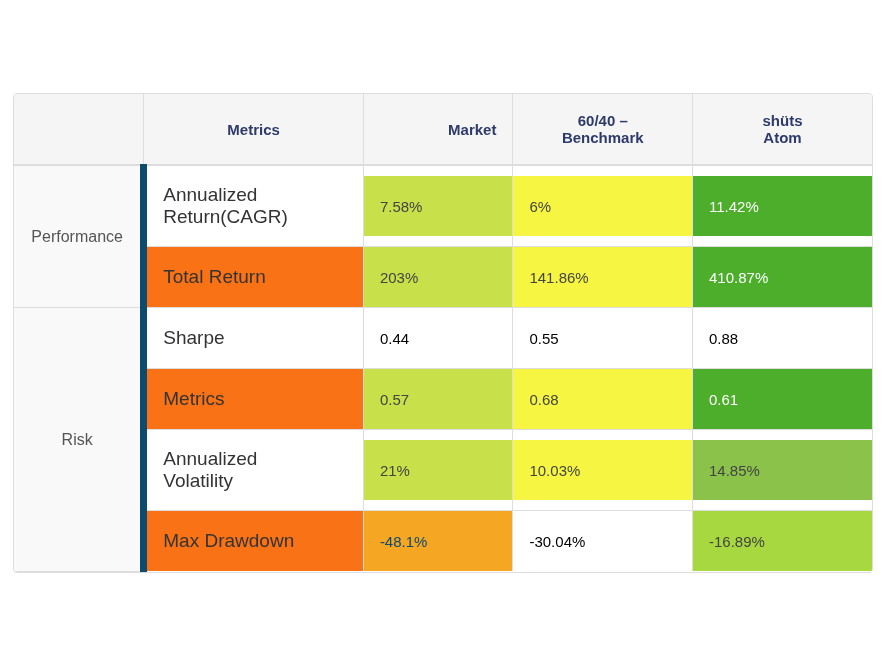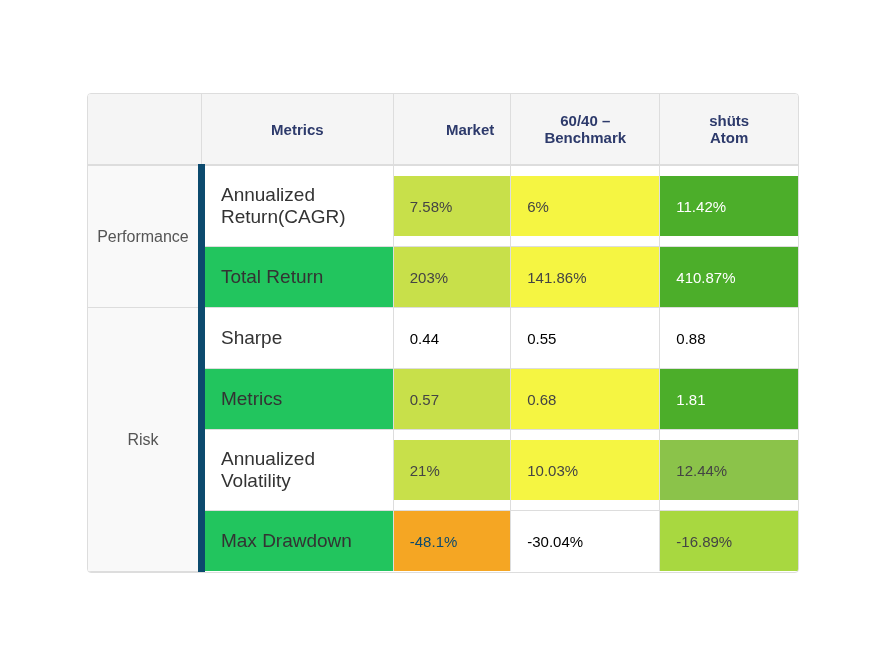--- a/index.html
+++ b/index.html
@@ -7,21 +7,21 @@
       font-family: -apple-system, BlinkMacSystemFont, 'Segoe UI', sans-serif;
       background: #fff;
       display: flex;
       justify-content: center;
       align-items: center;
       width: 886px;
       min-height: 666px;
     }
 
     .table-container {
-      width: 712px;
+      width: 860px;
       border: 1px solid #ddd;
       border-radius: 4px;
       overflow: hidden;
     }
 
     table {
       width: 100%;
       border-collapse: collapse;
     }
 
@@ -70,21 +70,21 @@
 
     .metric-name {
       color: #333;
       font-size: 19px;
       text-align: left;
       justify-content: flex-start;
       background: #fff;
     }
 
     .metric-name.alt-bg {
-      background: #22c55e;
+      background: #f97316;
     }
 
     
     .bg-yellow-green { background-color: #c8e04a; color: #444; }
     .bg-yellow { background-color: #f5f542; color: #444; }
     .bg-green-dark { background-color: #4cae2a; color: #fff; }
     .bg-green-mid { background-color: #8bc34a; color: #444; }
     .bg-orange { background-color: #f5a623; color: #0c4a6e; }
     .bg-green-light { background-color: #a8d840; color: #444; }
     .bg-white { background: #fff; }
@@ -204,21 +204,21 @@
             <span>0.57</span>
           </div>
         </td>
         <td>
           <div class="cell-inner bg-yellow">
             <span>0.68</span>
           </div>
         </td>
         <td>
           <div class="cell-inner bg-green-dark">
-            <span>1.81</span>
+            <span>0.61</span>
           </div>
         </td>
       </tr>
       <tr>
         <td>
           <div class="cell-inner metric-name" style="min-height:70px;">
             Annualized<br>Volatility
           </div>
         </td>
         <td>
@@ -226,21 +226,21 @@
             <span>21%</span>
           </div>
         </td>
         <td>
           <div class="cell-inner bg-yellow">
             <span>10.03%</span>
           </div>
         </td>
         <td>
           <div class="cell-inner bg-green-mid">
-            <span>12.44%</span>
+            <span>14.85%</span>
           </div>
         </td>
       </tr>
       <tr>
         <td>
           <div class="cell-inner metric-name alt-bg">
             <span>Max Drawdown</span>
           </div>
         </td>
         <td>

